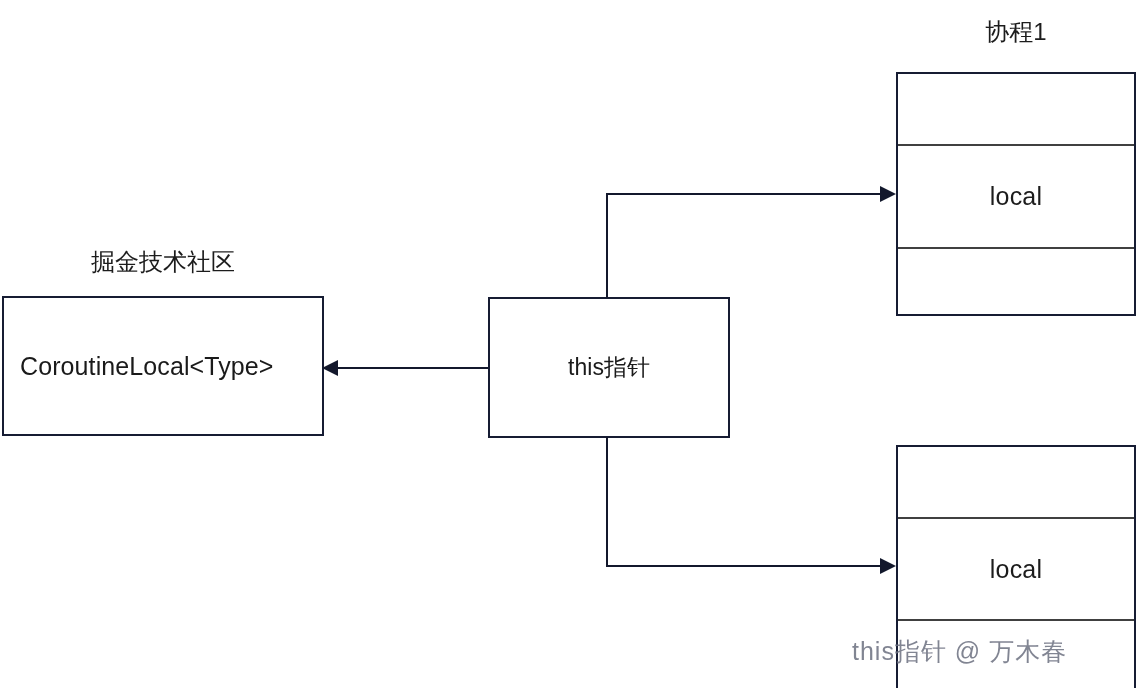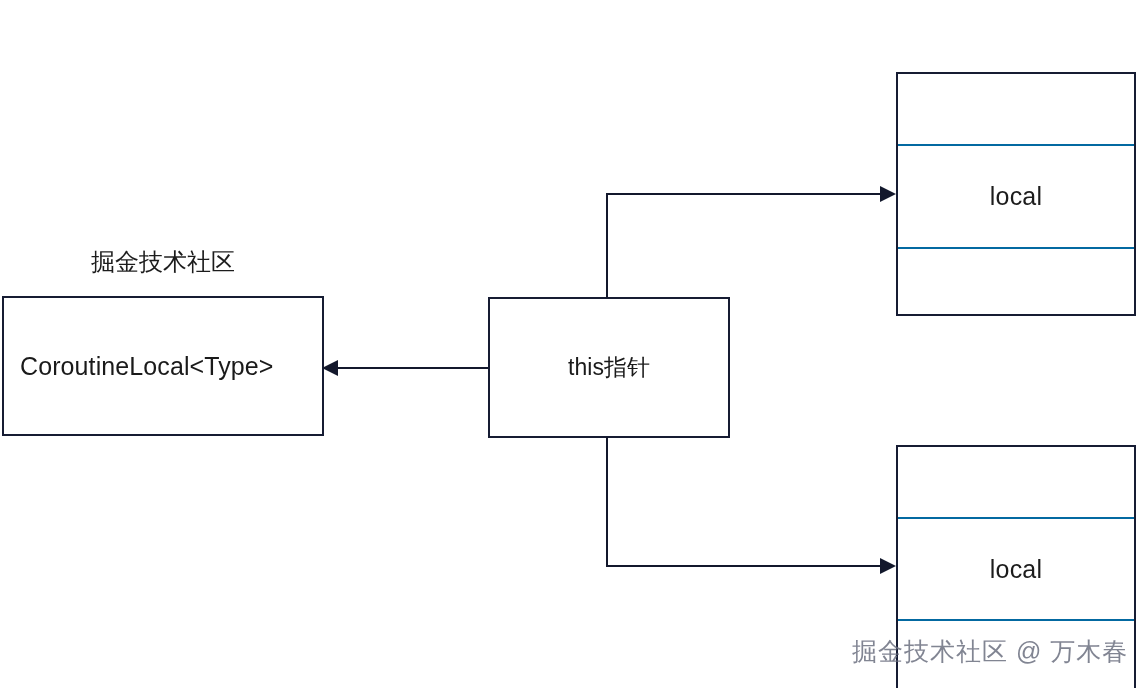--- a/index.html
+++ b/index.html
@@ -37,21 +37,21 @@
   .stack-row {
     position: absolute;
     box-sizing: border-box;
     left: 0;
     right: 0;
     display: flex;
     align-items: center;
     justify-content: center;
   }
   .stack-row.divider-top {
-    border-top: 2px solid #0369a1;
+    border-top: 2px solid #404040;
   }
   .row-text {
     font-size: 25px;
     color: #1c1c1c;
     letter-spacing: 0.2px;
   }
 
   
   .edge-h {
     position: absolute;
@@ -179,20 +179,21 @@
   <div class="caption" id="coroutine-local-caption">掘金技术社区</div>
 
   <div class="node-box" id="coroutine-local-box">
     <span id="coroutine-local-text">CoroutineLocal&lt;Type&gt;</span>
   </div>
 
   <div class="node-box" id="this-pointer-box">
     <span id="this-pointer-text">this指针</span>
   </div>
 
+  <div class="caption" id="coroutine1-caption">协程1</div>
 
   <div class="node-box" id="coroutine1-box">
     <div class="stack-row" id="coroutine1-row-0">
       <span class="row-text"></span>
     </div>
     <div class="stack-row divider-top" id="coroutine1-row-1">
       <span class="row-text">local</span>
     </div>
     <div class="stack-row divider-top" id="coroutine1-row-2">
       <span class="row-text"></span>
@@ -216,15 +217,15 @@
   <div class="edge-h" id="edge-top-horiz"></div>
   <div class="arrowhead right" id="arrow-top"></div>
 
   <div class="edge-v" id="edge-bottom-vert"></div>
   <div class="edge-h" id="edge-bottom-horiz"></div>
   <div class="arrowhead right" id="arrow-bottom"></div>
 
   <div class="edge-h" id="edge-left-horiz"></div>
   <div class="arrowhead left" id="arrow-left"></div>
 
-  <div id="watermark">掘金技术社区 @ 万木春</div>
+  <div id="watermark">this指针 @ 万木春</div>
 
 </div>
 
 </body></html>

